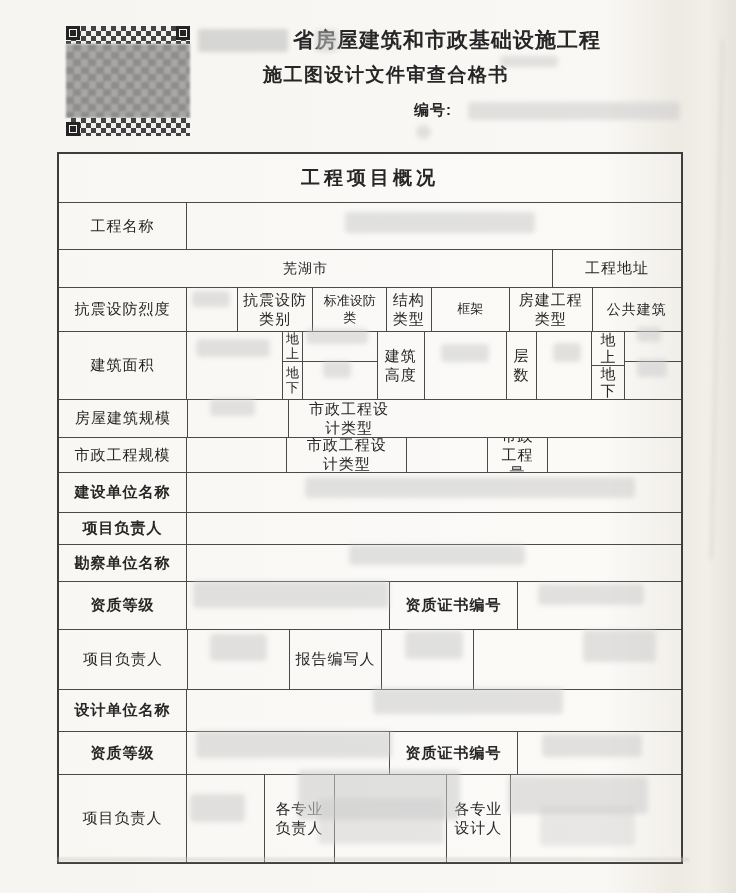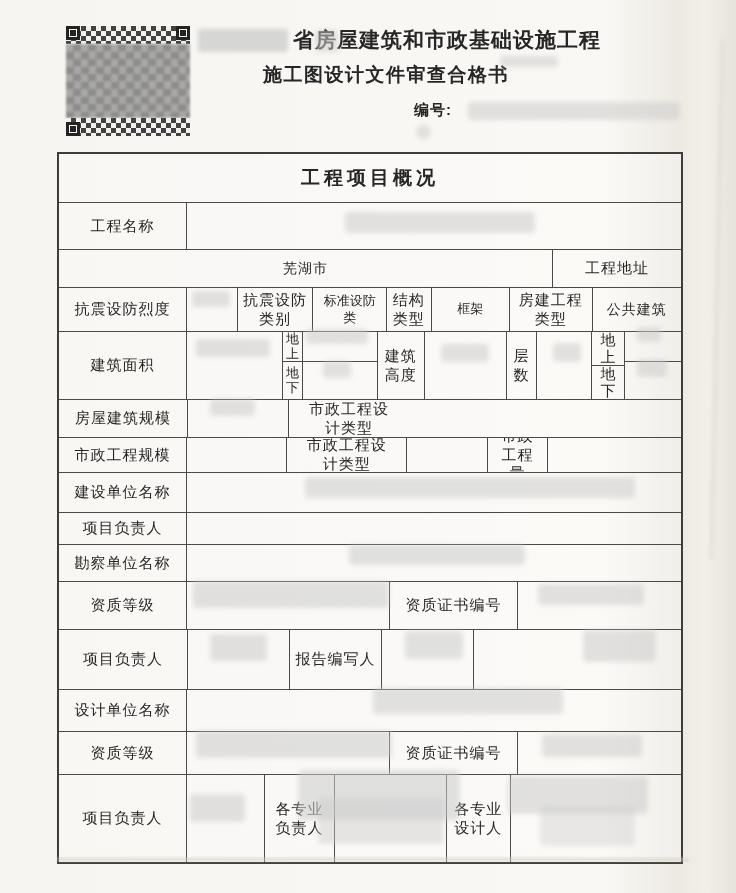--- a/index.html
+++ b/index.html
@@ -29,21 +29,21 @@
   .docno{position:absolute;left:414px;top:101px;font-size:15px;font-weight:bold;letter-spacing:1px;}
 
   
   .tbl{position:absolute;left:57px;top:152px;width:626px;border:2px solid #3d3d3d;box-sizing:border-box;background:rgba(255,255,255,.25);}
   .row{display:flex;border-bottom:1px solid #4a4a4a;box-sizing:border-box;}
   .row:last-child{border-bottom:none;}
   .cell{display:flex;align-items:center;justify-content:center;text-align:center;
     border-right:1px solid #4a4a4a;box-sizing:border-box;padding:2px 4px;
     font-size:15px;line-height:1.25;overflow:hidden;flex-shrink:1;}
   .cell:last-child{border-right:none;}
-  .b{font-weight:normal;letter-spacing:1px;}
+  .b{font-weight:bold;letter-spacing:1px;}
   .lbl{letter-spacing:1px;}
   .val{font-size:14px;letter-spacing:1px;}
   .small{font-size:13px;letter-spacing:0;}
   .wrap{word-break:break-all;}
   .tbl-title{font-size:19px;font-weight:bold;letter-spacing:4px;}
   .col2{flex-direction:column;align-items:stretch;padding:0;}
   .col2 .sub{flex:1;display:flex;align-items:center;justify-content:center;word-break:break-all;line-height:1.1;}
   .col2 .sub:first-child{flex:0 0 30px;border-bottom:1px solid #4a4a4a;box-sizing:border-box;}
 
   

